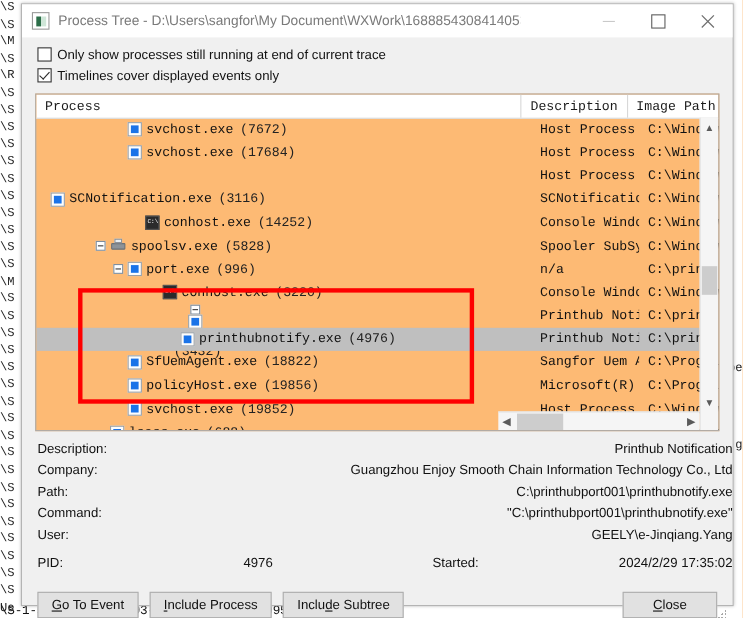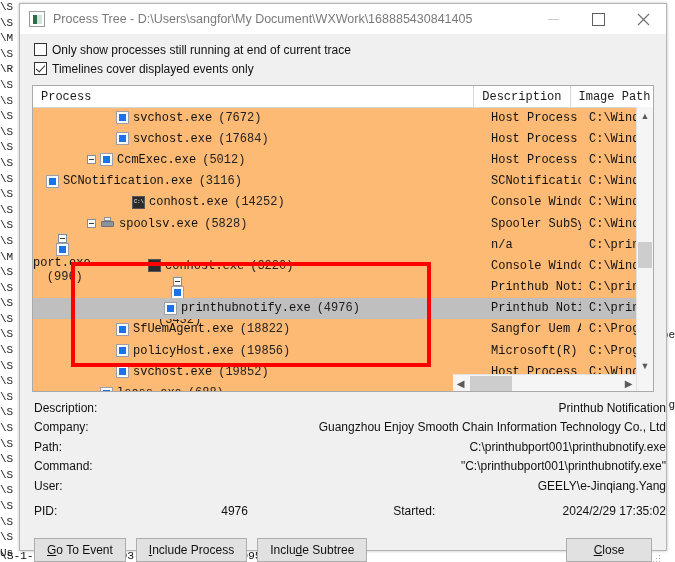--- a/index.html
+++ b/index.html
@@ -296,26 +296,20 @@
             <div class="pico app"></div>
             <span class="pname">svchost.exe</span>
             <span class="ppid">(17684)</span>
           </div>
           <div class="rcols">
             <div class="rc">Host Process ...</div>
             <div class="rc path">C:\Windows\S</div>
           </div>
         </div>
         <div class="row">
-          <div class="name-part" style="padding-left: 54px;">
-            <div class="expander"></div>
-            <div class="pico app"></div>
-            <span class="pname">CcmExec.exe</span>
-            <span class="ppid">(5012)</span>
-          </div>
           <div class="rcols">
             <div class="rc">Host Process ...</div>
             <div class="rc path">C:\Windows\C</div>
           </div>
         </div>
         <div class="row">
           <div class="name-part" style="">
             <div class="expander hidden"></div>
             <div class="pico app"></div>
             <span class="pname">SCNotification.exe</span>
@@ -344,21 +338,21 @@
             <div class="pico printer"></div>
             <span class="pname">spoolsv.exe</span>
             <span class="ppid">(5828)</span>
           </div>
           <div class="rcols">
             <div class="rc">Spooler SubSy...</div>
             <div class="rc path">C:\Windows\S</div>
           </div>
         </div>
         <div class="row">
-          <div class="name-part" style=" flex-direction: column;">
+          <div class="name-part" style="padding-left: 70px;">
             <div class="expander"></div>
             <div class="pico app"></div>
             <span class="pname">port.exe</span>
             <span class="ppid">(996)</span>
           </div>
           <div class="rcols">
             <div class="rc">n/a</div>
             <div class="rc path">C:\printhubp</div>
           </div>
         </div>

